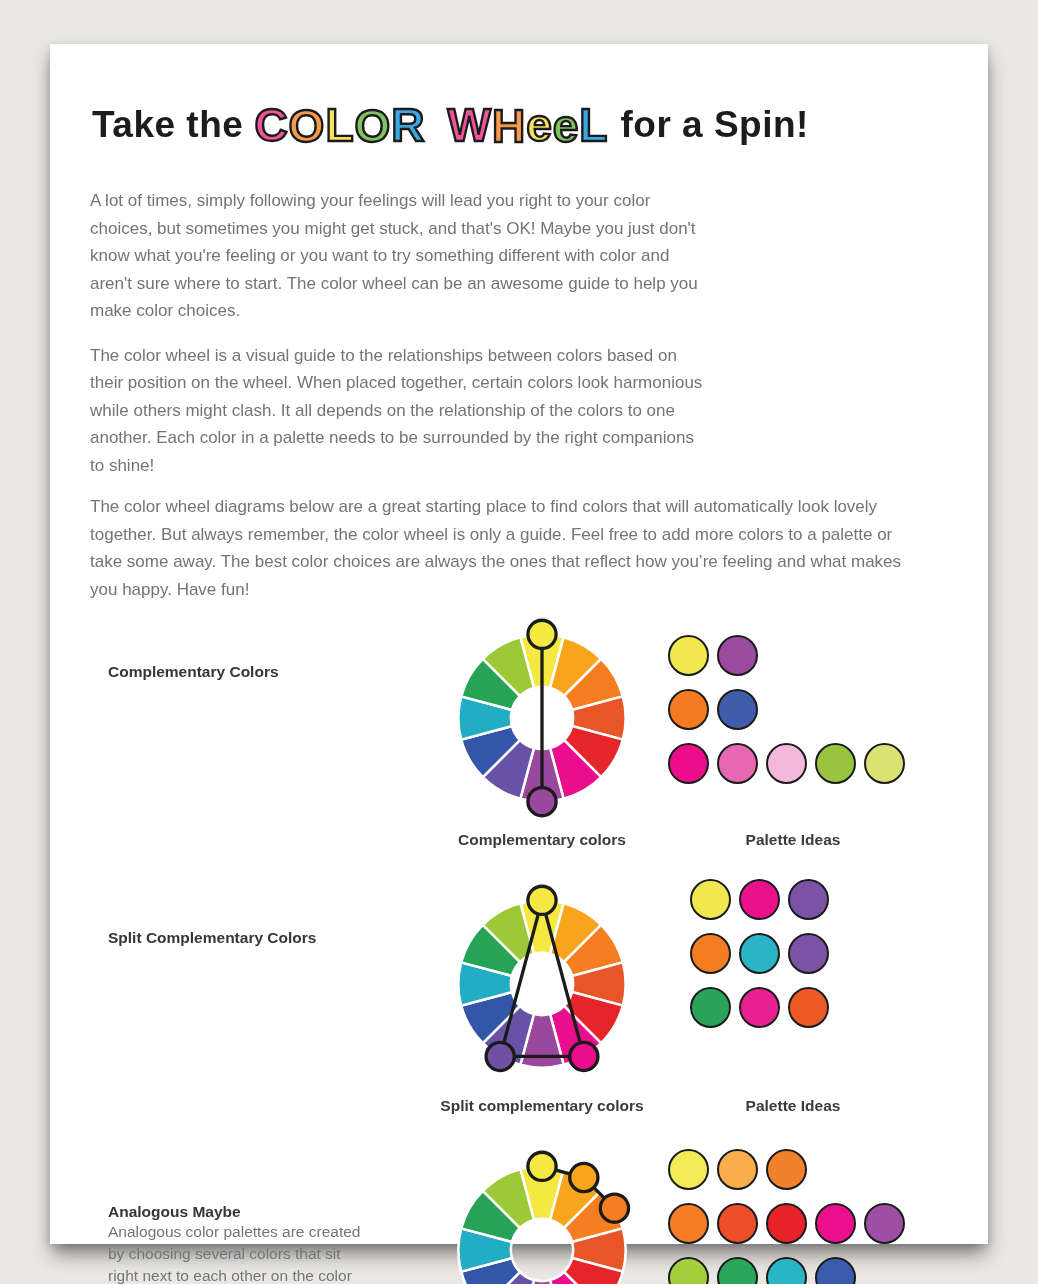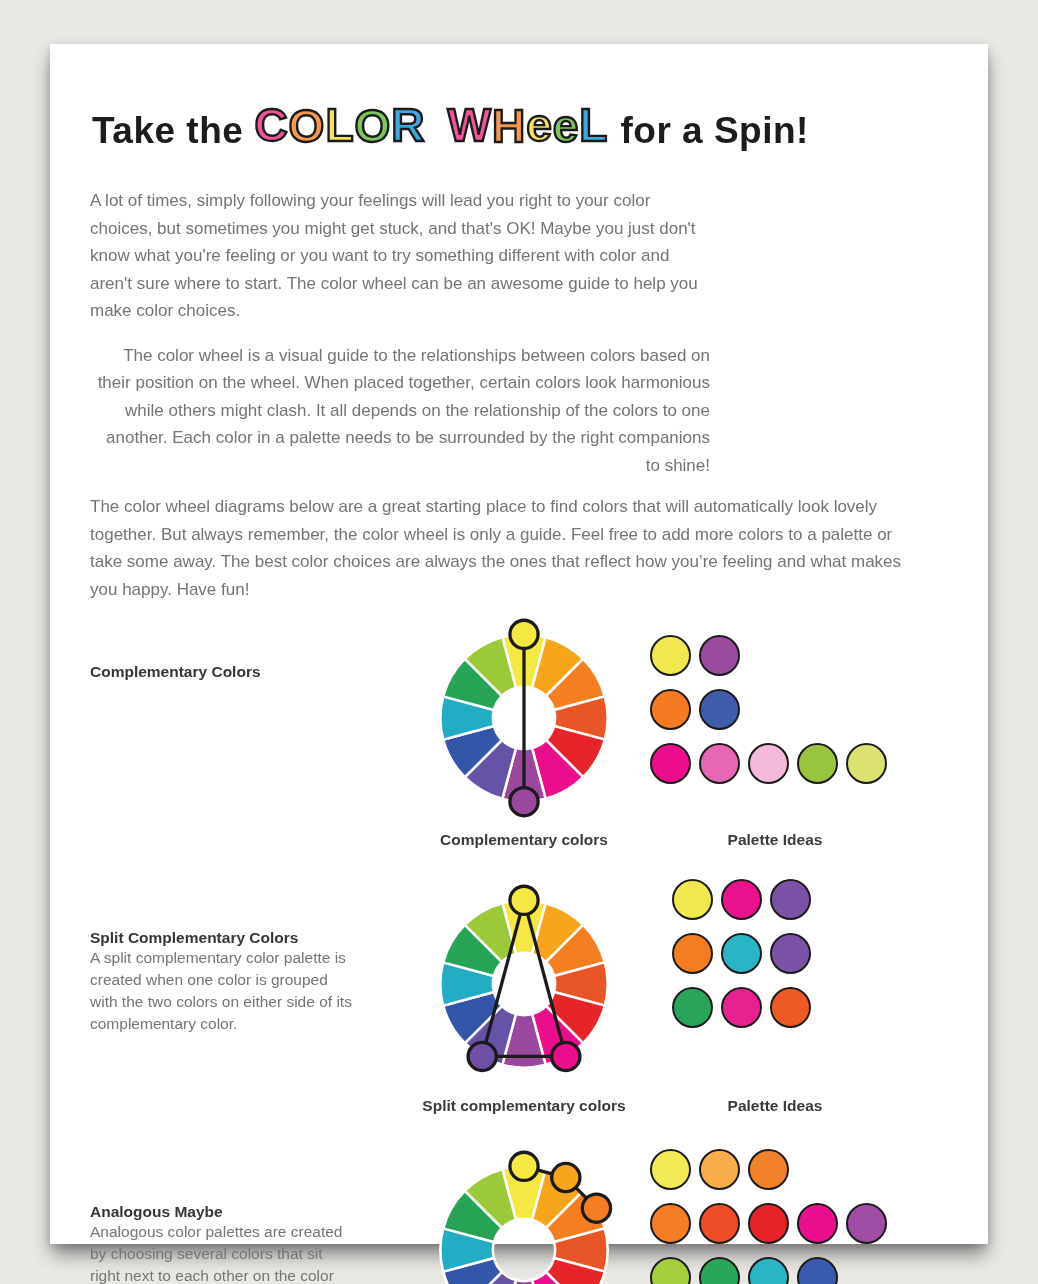--- a/index.html
+++ b/index.html
@@ -9,51 +9,51 @@
     font-family:"Liberation Sans", sans-serif;
   }
   .stage{position:relative;width:1038px;height:1284px;}
   .page{
     position:absolute;left:50px;top:44px;width:938px;height:1200px;
     background:#ffffff;box-sizing:border-box;padding:0 40px;
     box-shadow:0 12px 18px -2px rgba(0,0,0,.45), 0 2px 8px rgba(0,0,0,.15);
   }
   
   h1{
-    margin:54px 0 0 2px;display:flex;align-items:flex-end;
+    margin:54px 0 0 2px;display:flex;align-items:center;
     font-size:37px;font-weight:bold;color:#1c1c1c;letter-spacing:.5px;white-space:nowrap;
   }
   .bubble-word{margin:0 11px;letter-spacing:1px;}
   .bubble-word:last-of-type{margin-right:12px;}
   .bubble-letter{
     font-size:46px;font-weight:bold;
     -webkit-text-stroke:2.4px #1b1b1b;
     display:inline-block;
   }
   .bubble-letter:nth-child(even){transform:translateY(1px);}
   
   .intro-row{display:flex;margin-top:24px;}
   .intro-text{width:620px;margin-top:11px;}
   .intro-text p, .p3{
     margin:0;color:#747474;font-size:17px;line-height:1.62;
   }
-  .intro-text p + p{margin-top:17px;text-align:right;}
+  .intro-text p + p{margin-top:17px;}
   .intro-figure{
     margin-left:auto;margin-right:26px;margin-top:-8px;
     display:flex;flex-direction:column;align-items:center;
   }
   .intro-figure figcaption{margin-top:6px;}
   .p3{margin-top:14px;width:830px;}
   
   svg.wheel{overflow:visible;display:block;}
   figcaption{
     font-weight:bold;color:#3b3b3b;font-size:15.5px;text-align:center;
   }
   
-  .cw-section{display:grid;grid-template-columns:308px 252px 1fr;}
+  .cw-section{display:grid;grid-template-columns:308px 252px 1fr;margin-left:18px;}
   .cw-section.s1{margin-top:8px;}
   .cw-section.s2{margin-top:28px;}
   .cw-section.s3{margin-top:28px;}
   .sec-text{margin-top:52px;padding-right:46px;}
   .s3 .sec-text{margin-top:60px;}
   .sec-text h3{margin:0;font-size:15.5px;color:#363636;font-weight:bold;}
   .sec-text p{margin:0;font-size:15.5px;color:#757575;line-height:1.42;}
   .sec-figure{display:flex;flex-direction:column;align-items:center;height:238px;}
   .sec-figure figcaption{margin-top:auto;}
   .sec-palette{display:flex;flex-direction:column;height:238px;}
@@ -131,21 +131,20 @@
               <span class="dot" style="background: rgb(219, 226, 114);"></span>
             </div>
           </div>
         <figcaption>Palette Ideas</figcaption>
       </figure>
     </section>
 
     <section class="cw-section s2">
       <div class="sec-text">
         <h3>Split Complementary Colors</h3>
-        <p>A split complementary color palette is created when one color is grouped with the two colors on either side of its complementary color.</p>
       </div>
       <figure class="sec-figure" style="margin:0;">
         <svg class="wheel" viewBox="-10 -10 220 220" width="214" height="214">
             <path d="M 77.74156212118322 16.930378939140127 A 86 86 0 0 1 122.25843787881678 16.930378939140127 L 108.28220944328066 69.09037355874982 A 32 32 0 0 0 91.71779055671934 69.09037355874982 Z" fill="#F5E843" stroke="#ffffff" stroke-width="2.6"></path>
             <path d="M 122.25843787881678 16.930378939140127 A 86 86 0 0 1 160.81118318204307 39.18881681795691 L 122.62741699796952 77.37258300203048 A 32 32 0 0 0 108.28220944328066 69.09037355874982 Z" fill="#F9A51B" stroke="#ffffff" stroke-width="2.6"></path>
             <path d="M 160.81118318204307 39.18881681795691 A 86 86 0 0 1 183.06962106085987 77.74156212118322 L 130.9096264412502 91.71779055671934 A 32 32 0 0 0 122.62741699796952 77.37258300203048 Z" fill="#F57E20" stroke="#ffffff" stroke-width="2.6"></path>
             <path d="M 183.06962106085987 77.74156212118322 A 86 86 0 0 1 183.06962106085987 122.25843787881679 L 130.9096264412502 108.28220944328066 A 32 32 0 0 0 130.9096264412502 91.71779055671934 Z" fill="#E85627" stroke="#ffffff" stroke-width="2.6"></path>
             <path d="M 183.06962106085987 122.25843787881679 A 86 86 0 0 1 160.8111831820431 160.81118318204307 L 122.62741699796952 122.62741699796952 A 32 32 0 0 0 130.9096264412502 108.28220944328066 Z" fill="#E52529" stroke="#ffffff" stroke-width="2.6"></path>
             <path d="M 160.8111831820431 160.81118318204307 A 86 86 0 0 1 122.2584378788168 183.06962106085984 L 108.28220944328068 130.90962644125017 A 32 32 0 0 0 122.62741699796952 122.62741699796952 Z" fill="#EB0E8C" stroke="#ffffff" stroke-width="2.6"></path>
             <path d="M 122.2584378788168 183.06962106085984 A 86 86 0 0 1 77.74156212118325 183.0696210608599 L 91.71779055671935 130.9096264412502 A 32 32 0 0 0 108.28220944328068 130.90962644125017 Z" fill="#9A479E" stroke="#ffffff" stroke-width="2.6"></path>

